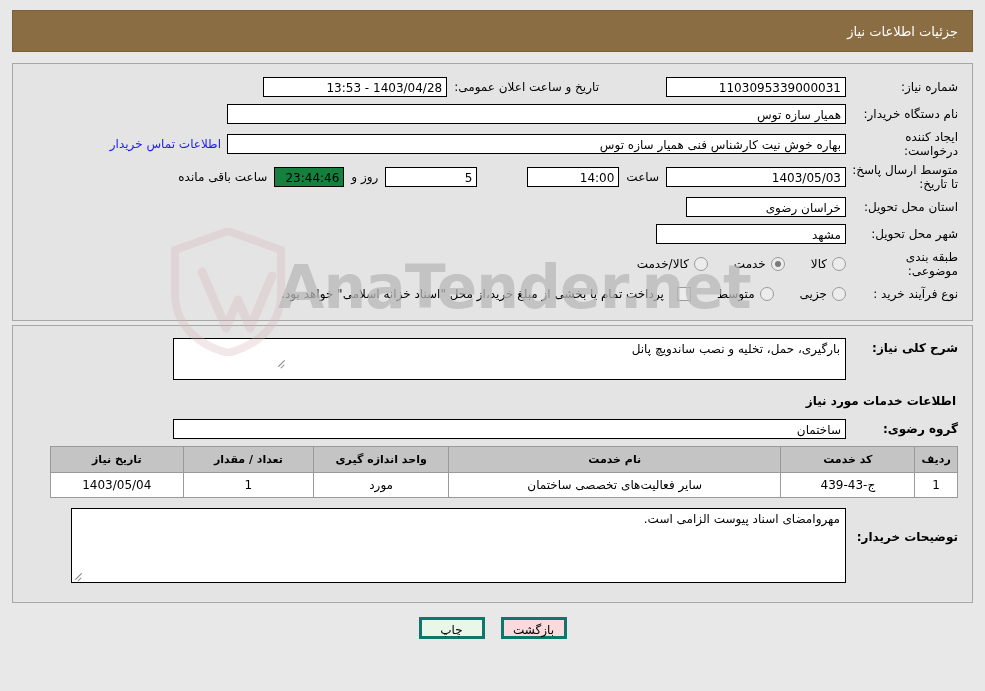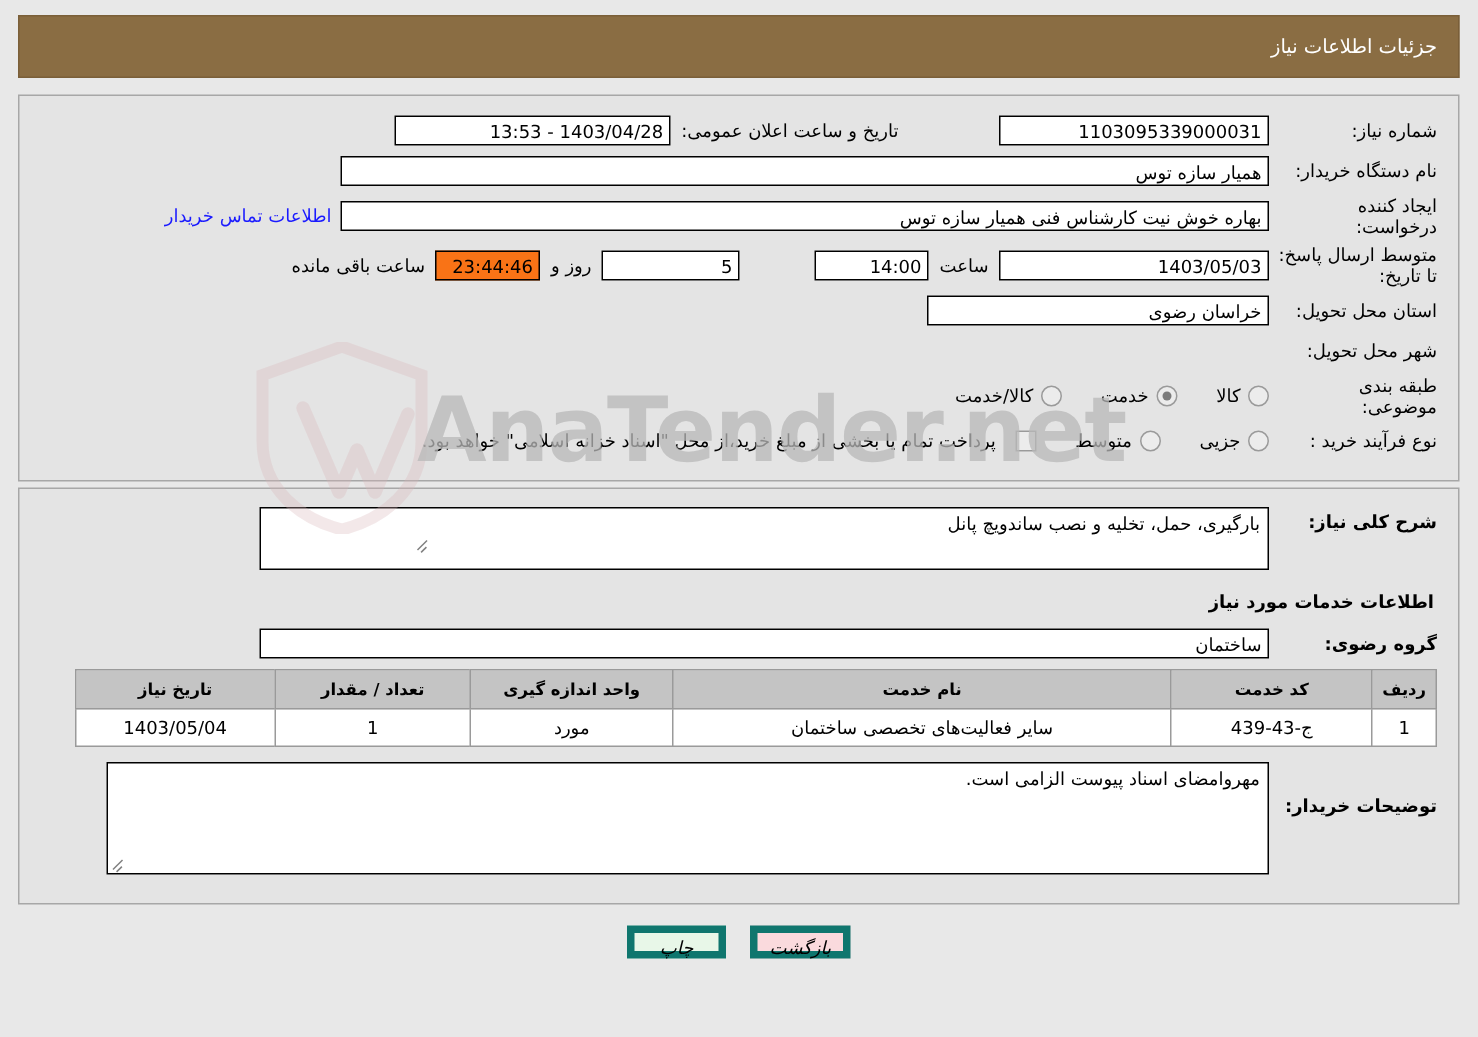--- a/index.html
+++ b/index.html
@@ -104,21 +104,21 @@
     height: 20px;
     line-height: 20px;
     box-sizing: border-box;
     font-size: 12px;
     padding: 0 4px;
     overflow: hidden;
     white-space: nowrap;
   }
   .tbox.center { text-align: right; }
   .tbox.right  { text-align: right; }
-  .tbox.yellow { background: #f97316; }
+  .tbox.yellow { background: #15803d; }
 
   .inline-label {
     font-size: 12px;
     padding: 0 7px;
     white-space: nowrap;
   }
   .link {
     color: #1a1aff;
     font-size: 12px;
     padding: 0 6px;
@@ -240,30 +240,29 @@
 
   
   #button-bar {
     margin-top: 14px;
     display: flex;
     align-items: center;
     justify-content: center;
     gap: 16px;
   }
   .btn {
-    border: 5px solid #0f766e;
+    border: 3px solid #0f766e;
     height: 22px;
     line-height: 20px;
     min-width: 66px;
     font-size: 12px;
     text-align: center;
     box-sizing: border-box;
     cursor: pointer;
     padding: 0 8px;
-    font-style: italic;
   }
   .btn-print  { background: #e8f7e8; }
   .btn-back   { background: #fadadd; }
 </style>
 </head>
 <body>
 
 <div id="watermark">
   <svg class="wm-shield" viewBox="0 0 120 128">
     <path d="M60 3 L113 22 V66 C113 98 88 118 60 125 C32 118 7 98 7 66 V22 Z" fill="none" stroke="#d9b5b9" stroke-width="8"></path>
@@ -293,34 +292,35 @@
   <div class="frow">
     <div class="flabel">ایجاد کننده درخواست:</div>
     <div class="tbox right" style="width:619px;">بهاره خوش نیت کارشناس فنی همیار سازه توس</div>
     <a class="link">اطلاعات تماس خریدار</a>
   </div>
 
   <div class="frow">
     <div class="flabel two-line">متوسط ارسال پاسخ: تا تاریخ:</div>
     <div class="tbox center" style="width:180px;">1403/05/03</div>
     <div class="inline-label">ساعت</div>
-    <div class="tbox center" style="width:76px;">14:00</div>
+    <div class="tbox center" style="width:92px;">14:00</div>
     <div class="tbox center" style="width:92px;margin-right:50px;">5</div>
     <div class="inline-label">روز و</div>
     <div class="tbox center yellow" style="width:70px;">23:44:46</div>
     <div class="inline-label">ساعت باقی مانده</div>
   </div>
 
   <div class="frow">
     <div class="flabel">استان محل تحویل:</div>
-    <div class="tbox right" style="width:228px;">خراسان رضوی</div>
+    <div class="tbox right" style="width:160px;">خراسان رضوی</div>
   </div>
 
   <div class="frow">
     <div class="flabel">شهر محل تحویل:</div>
+    <div class="tbox right" style="width:190px;">مشهد</div>
   </div>
 
   <div class="frow">
     <div class="flabel">طبقه بندی موضوعی:</div>
     <div class="radio-group">
       <div class="radio-item">
         <span class="radio"></span>
         <span class="radio-label">کالا</span>
       </div>
       <div class="radio-item">

